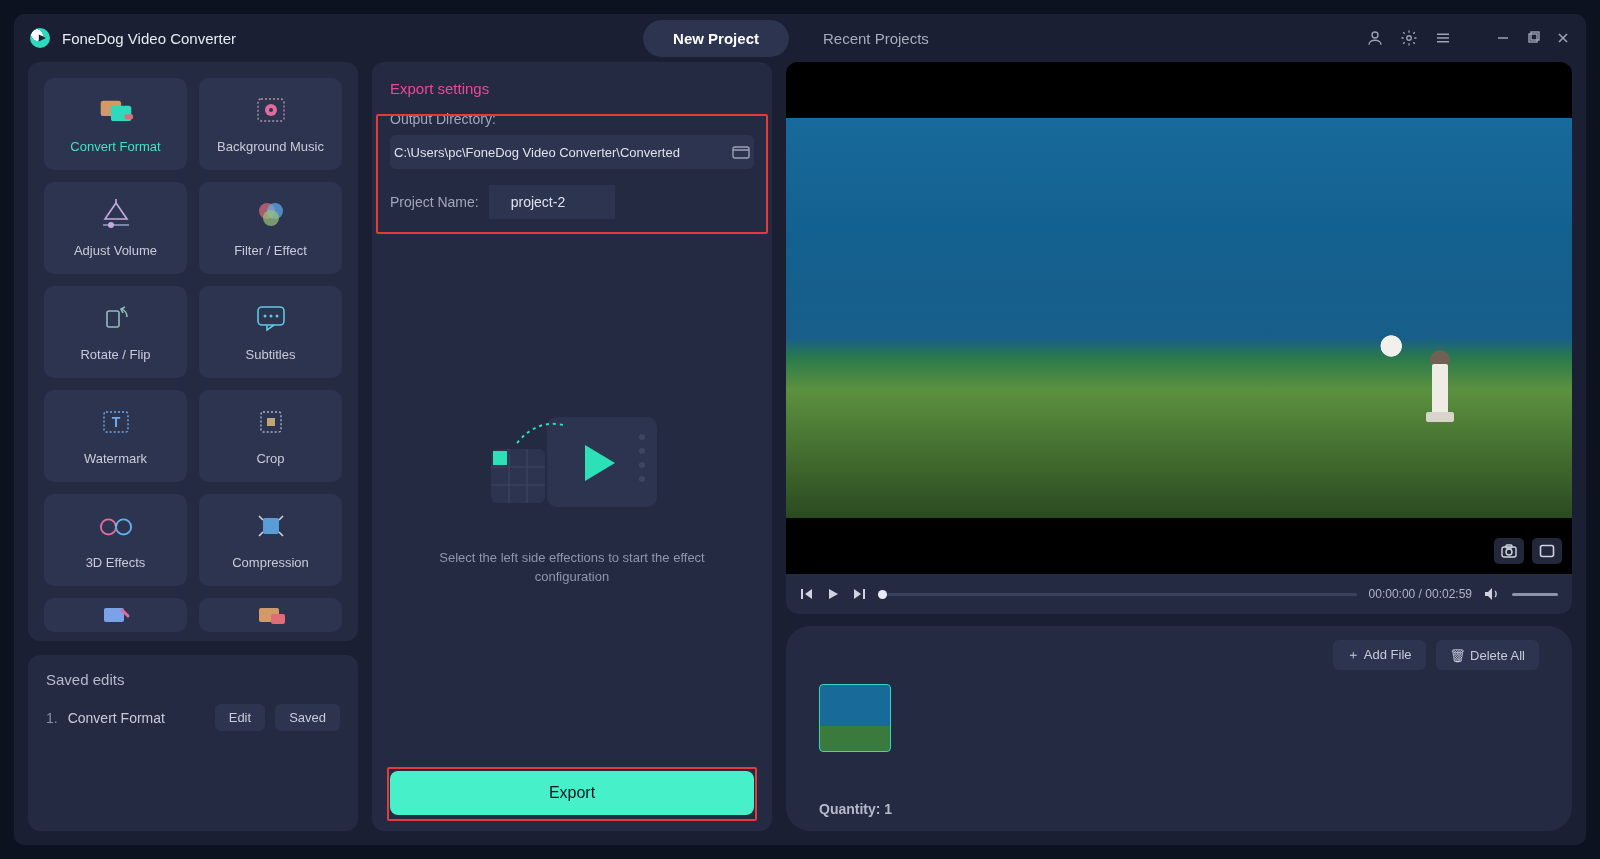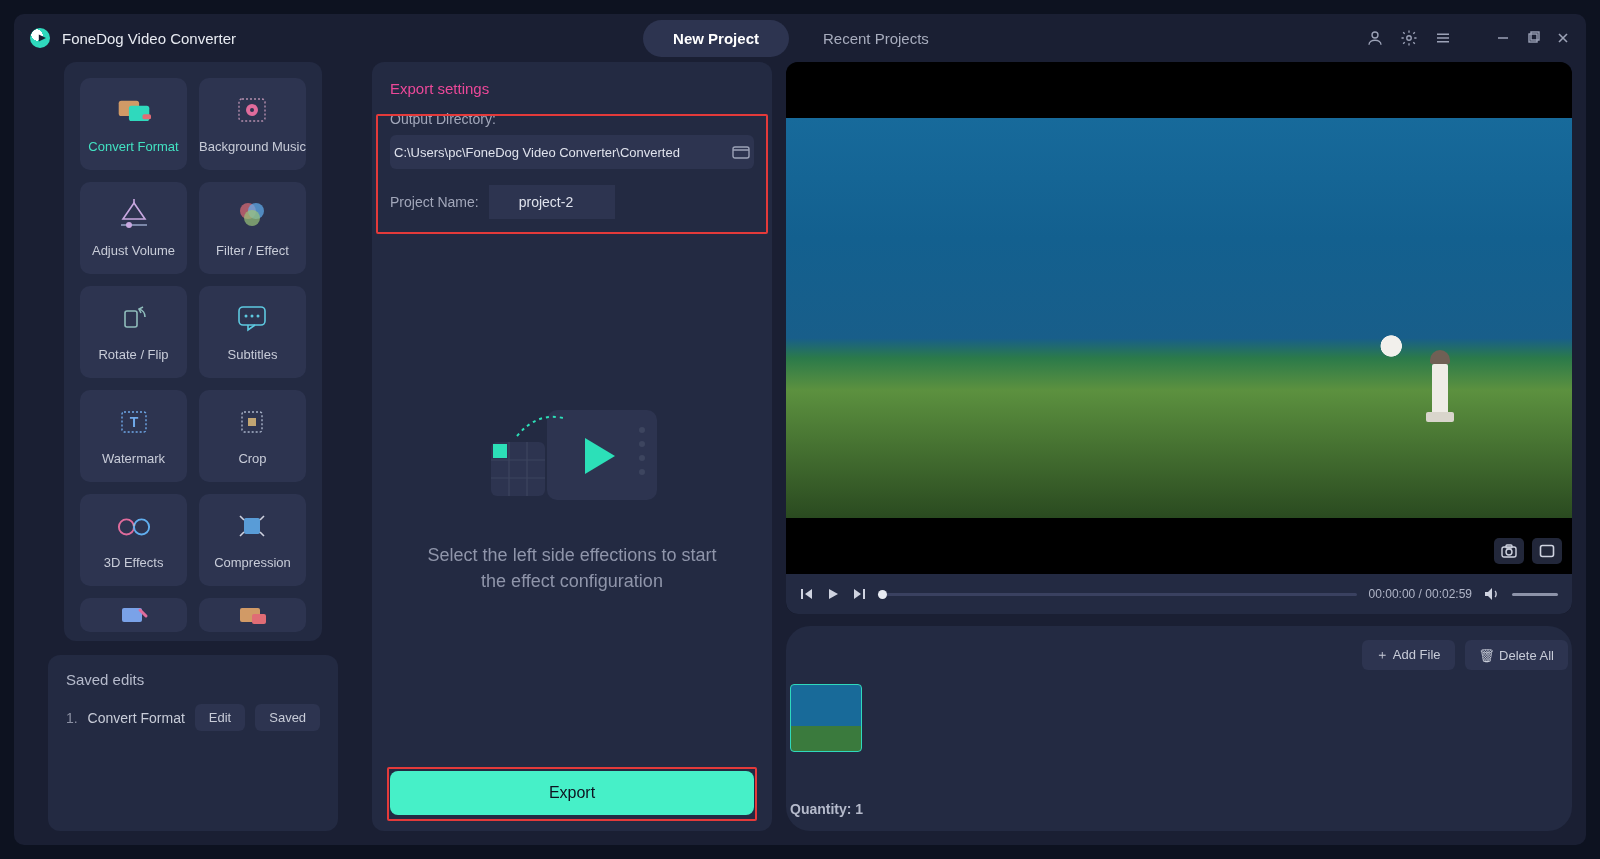--- a/index.html
+++ b/index.html
@@ -76,21 +76,20 @@
   gap: 14px;
   padding: 0 14px 14px 14px;
   min-height: 0;
 }
 
 .left-col {
   width: 330px;
   display: flex;
   flex-direction: column;
   gap: 14px;
-  align-items: center;
 }
 .tool-grid {
   background: #232a42;
   border-radius: 12px;
   padding: 16px;
   flex: 1;
   overflow: hidden;
 }
 .tool-grid-inner{
   display:grid;
@@ -150,28 +149,28 @@
   background:#2d3450; border-radius:6px;
   padding:9px 4px; display:flex; align-items:center;
   font-size:13px; color:#dfe2ec; margin-bottom:16px;
 }
 .path-text{flex:1; white-space:nowrap; overflow:hidden;}
 .folder-btn{cursor:pointer; color:#9ca2b7;}
 .name-row{display:flex; align-items:center; gap:10px;}
 .name-row .field-label{margin:0;}
 .name-input{
   background:#2d3450; border:none; color:#dfe2ec;
-  padding:9px 30px; border-radius:0; font-size:14px; width:126px;
+  padding:9px 22px; border-radius:0; font-size:14px; width:126px;
 }
 .middle-center{
   flex:1; display:flex; flex-direction:column;
   align-items:center; justify-content:center; gap:26px;
 }
 .effect-illus{ width:190px; height:120px; position:relative;}
-.cfg-text{ color:#8f95aa; text-align:center; font-size:18px; line-height:1.45; max-width:290px;}
+.cfg-text{ color:#8f95aa; text-align:center; font-size:13px; line-height:1.45; max-width:290px;}
 .export-btn{
   background:#46f0c8; color:#0e1220; border:none;
   font-size:16px; font-weight:500;
   height:44px; border-radius:8px; cursor:pointer; width:100%;
 }
 
 .right-col{
   flex:1; display:flex; flex-direction:column; gap:12px;
 }
 .preview-panel{
@@ -213,21 +212,21 @@
 }
 .pb-btn{cursor:pointer;color:#cfd3e0;display:flex;}
 .progress-track{
   flex:1;height:3px;background:#3a4160;border-radius:2px;position:relative;
 }
 .progress-dot{position:absolute;left:0;top:-3px;width:9px;height:9px;border-radius:50%;background:#e8ebf2;}
 .time-disp{font-variant-numeric:tabular-nums;}
 .vol-track{width:46px;height:3px;background:#8d93a9;border-radius:2px;}
 .files-panel{
   flex:1; background:#232a42; border-radius:24px;
-  padding:14px 4px; display:flex; flex-direction:column;
+  padding:14px 33px; display:flex; flex-direction:column;
 }
 .files-top{display:flex;justify-content:flex-end;gap:10px;margin-bottom:14px;}
 .thumbs{display:flex;gap:12px;flex:1;}
 .thumb{
   width:72px;height:68px;border:1px solid #2fd9bd;border-radius:4px;
   background:linear-gradient(to bottom,#186a99 0 62%, #3a7a3d 62% 100%);
   cursor:pointer;
 }
 .quantity{color:#b5bacb;font-size:14px;margin-top:12px;font-weight:bold;}
 svg{display:block;}

